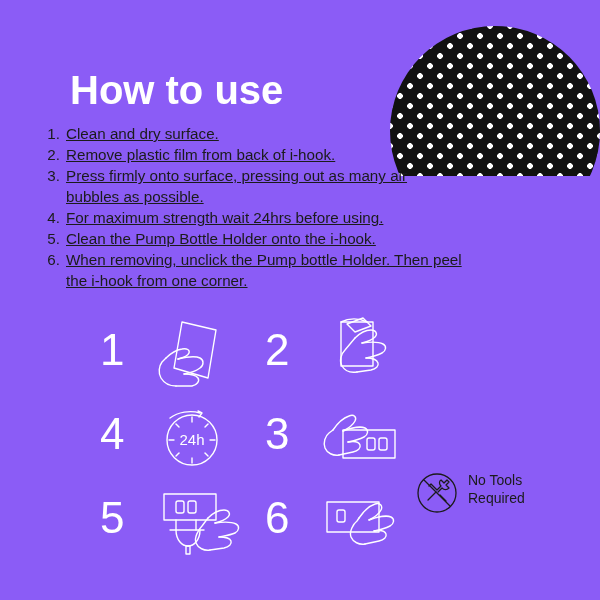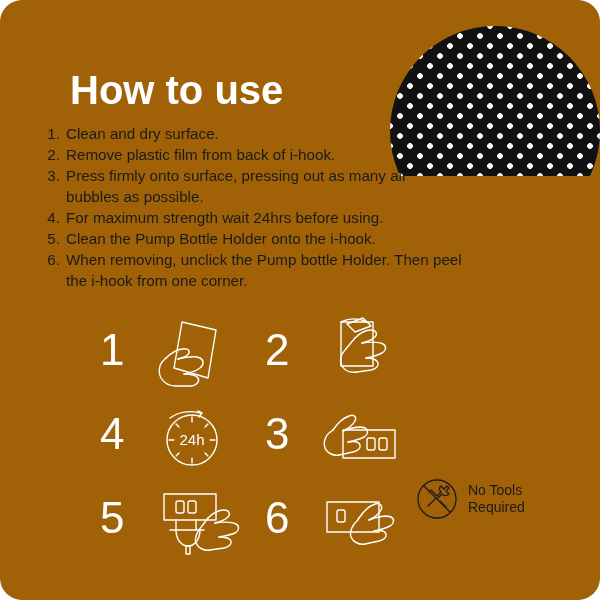--- a/index.html
+++ b/index.html
@@ -9,23 +9,22 @@
   body {
     width: 600px;
     height: 600px;
     overflow: hidden;
     font-family: "Liberation Sans", sans-serif;
   }
   .page {
     position: relative;
     width: 600px;
     height: 600px;
-    background: #a16207;
+    background: #8b5cf6;
     overflow: hidden;
-    border-radius: 22px;
   }
 
   
   .dot-sphere {
     position: absolute;
     top: 26px;
     right: 0px;
     width: 210px;
     height: 150px;
     overflow: hidden;
@@ -75,20 +74,21 @@
   }
   .step-num {
     width: 22px;
     text-align: right;
     flex: 0 0 22px;
     padding-right: 6px;
     box-sizing: border-box;
   }
   .step-text {
     flex: 1 1 auto;
+    text-decoration: underline;
   }
 
   
   .illus {
     position: absolute;
     left: 88px;
     top: 312px;
     width: 330px;
     height: 250px;
   }
@@ -121,21 +121,20 @@
   }
 
   
   .no-tools {
     position: absolute;
     left: 416px;
     top: 472px;
     width: 150px;
     height: 54px;
     display: flex;
-    align-items: center;
   }
   .no-tools .circle {
     width: 42px;
     height: 42px;
     flex: 0 0 42px;
   }
   .no-tools .labels {
     margin-left: 10px;
     color: #1b1b1b;
     font-size: 14px;

